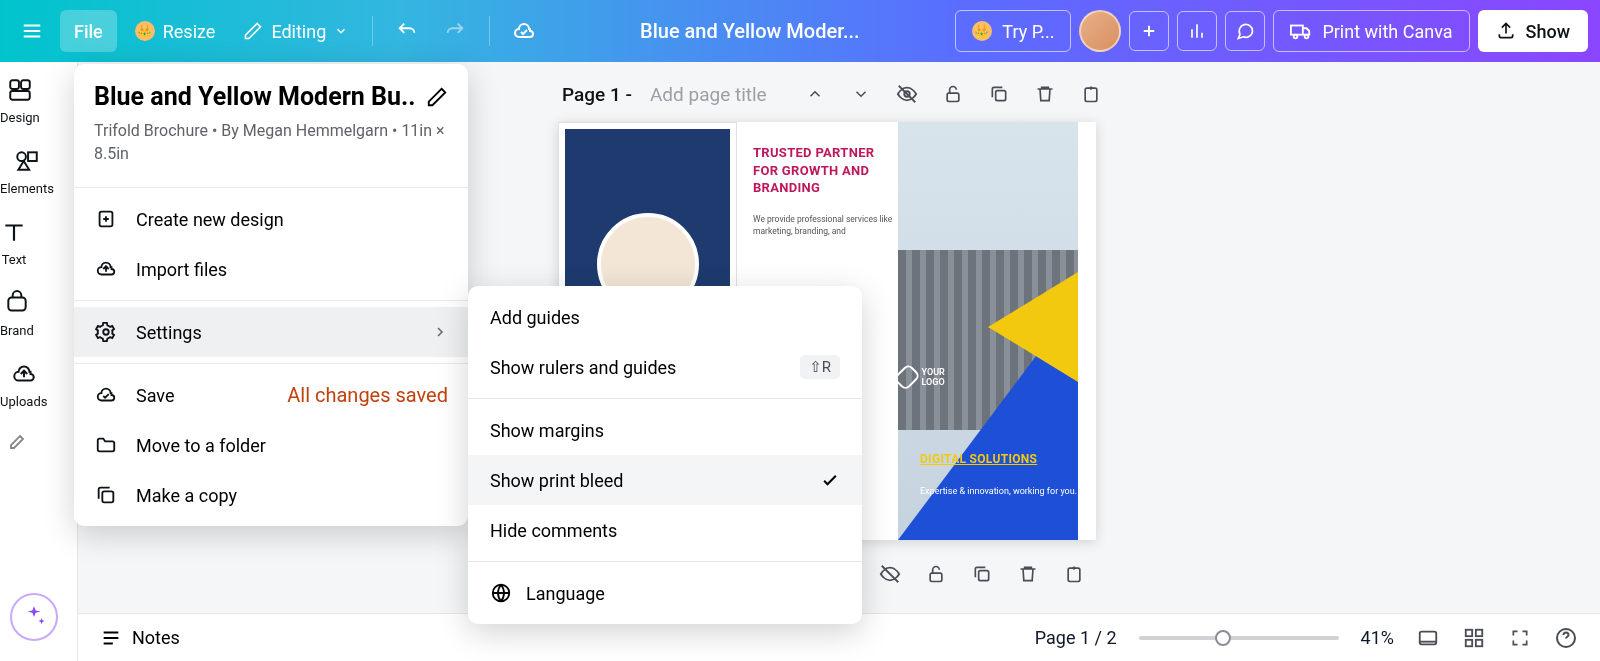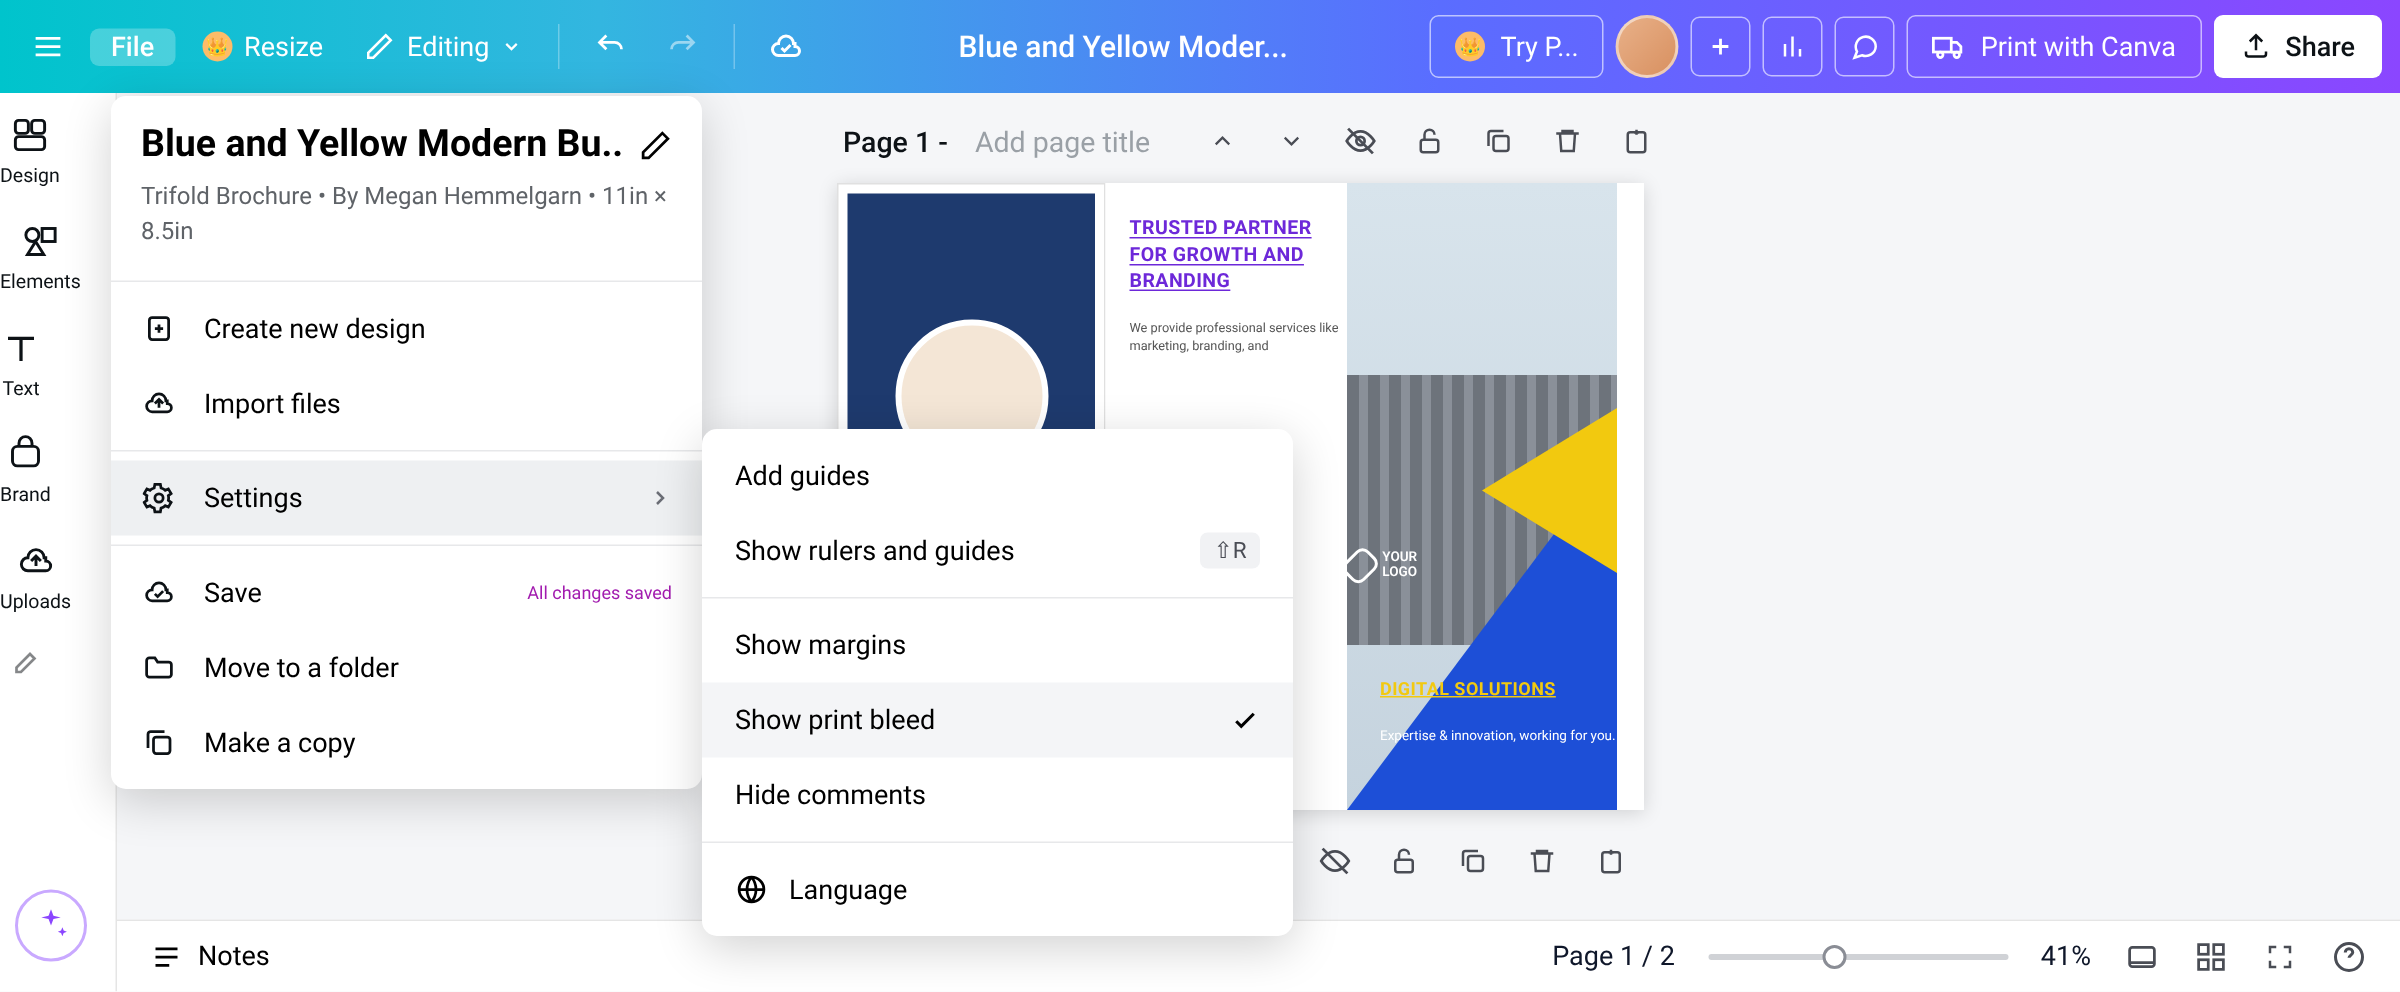--- a/index.html
+++ b/index.html
@@ -1,57 +1,57 @@
 <!DOCTYPE html>
 <html><head>
 <meta charset="utf-8">
 <style>
 *{box-sizing:border-box;margin:0;padding:0;font-family:-apple-system,BlinkMacSystemFont,"Segoe UI",Roboto,sans-serif}
 body{width:1600px;height:661px;overflow:hidden;background:#fff;position:relative}
 .topbar{height:62px;background:linear-gradient(90deg,#00c4cc 0%,#33b6e0 25%,#5a6dff 60%,#8b46ff 100%);display:flex;align-items:center;padding:0 12px;gap:8px;color:#fff}
 .icon-btn{width:40px;height:40px;border-radius:6px;display:flex;align-items:center;justify-content:center;cursor:pointer;color:#fff}
-.file-btn{height:25px;padding:0 14px;background:rgba(255,255,255,.25);border-radius:6px;display:flex;align-items:center;font-size:18px;font-weight:500;cursor:pointer}
+.file-btn{height:42px;padding:0 14px;background:rgba(255,255,255,.25);border-radius:6px;display:flex;align-items:center;font-size:18px;font-weight:500;cursor:pointer}
 .top-item{height:40px;padding:0 10px;display:flex;align-items:center;gap:8px;font-size:18px;cursor:pointer;border-radius:6px}
 .crown{width:20px;height:20px;background:#fdbc68;border-radius:50%;display:flex;align-items:center;justify-content:center;font-size:12px}
 .doc-title{flex:1;text-align:center;font-size:20px;font-weight:500;white-space:nowrap;overflow:hidden;text-overflow:ellipsis;padding:0 10px}
 .pill{height:42px;padding:0 16px;border:1.5px solid rgba(255,255,255,.6);border-radius:6px;display:flex;align-items:center;gap:10px;font-size:18px;cursor:pointer}
 .avatar{width:42px;height:42px;border-radius:50%;background:linear-gradient(135deg,#e8b088,#d89060);border:2px solid rgba(255,255,255,.5)}
 .share-btn{height:42px;padding:0 18px;background:#fff;color:#0d1216;border-radius:6px;display:flex;align-items:center;gap:10px;font-size:18px;font-weight:500;cursor:pointer}
 .left-rail{position:absolute;left:0;top:62px;width:78px;height:599px;background:#fff;border-right:1px solid #e5e5e5;display:flex;flex-direction:column;align-items:flex-start;padding-top:14px;gap:22px}
 .rail-item{display:flex;flex-direction:column;align-items:center;gap:6px;cursor:pointer;color:#0d1216;font-size:13px}
 .rail-icon{width:28px;height:28px;display:flex;align-items:center;justify-content:center}
 .magic{position:absolute;left:10px;bottom:20px;width:48px;height:48px;border-radius:50%;background:#fff;border:2px solid #c9a9ff;display:flex;align-items:center;justify-content:center;cursor:pointer}
 .file-menu{position:absolute;left:74px;top:64px;width:394px;background:#fff;border-radius:10px;box-shadow:0 8px 32px rgba(0,0,0,.18);padding:14px 0 6px;z-index:20}
 .fm-header{padding:4px 20px 16px}
 .fm-title-row{display:flex;align-items:center;gap:10px}
 .fm-title{font-size:25px;font-weight:700;flex:1;white-space:nowrap;overflow:hidden;text-overflow:ellipsis}
 .fm-sub{font-size:16px;color:#5f6368;margin-top:8px;line-height:1.45}
 .fm-item{height:50px;padding:0 20px;display:flex;align-items:center;gap:18px;font-size:18px;cursor:pointer}
 .fm-item.active{background:#eef0f2}
 .fm-sep{height:1px;background:#e7e8ea;margin:6px 0}
 .fm-icon{width:24px;height:24px;display:flex;align-items:center;justify-content:center;color:#0d1216}
-.fm-right{margin-left:auto;color:#a21caf;font-size:12px}
+.fm-right{margin-left:auto;color:#c2410c;font-size:20px}
 .chev{margin-left:auto;color:#6b6e76}
 .settings-menu{position:absolute;left:468px;top:286px;width:394px;background:#fff;border-radius:10px;box-shadow:0 8px 32px rgba(0,0,0,.18);padding:6px 0;z-index:30}
 .sm-item{height:50px;padding:0 22px;display:flex;align-items:center;font-size:18px;cursor:pointer;gap:14px}
 .sm-item.hover{background:#f4f5f7}
 .sm-short{margin-left:auto;background:#f1f2f4;border-radius:5px;padding:3px 9px;font-size:15px;color:#4a4d55}
 .canvas-area{position:absolute;left:78px;top:62px;right:0;height:560px;background:#f5f6f8}
 .page-header{position:absolute;left:484px;top:20px;display:flex;align-items:center;gap:18px;font-size:19px}
 .ph-label{color:#0d1216;font-weight:500}
 .ph-placeholder{color:#9aa0a6}
 .ph-icons{display:flex;gap:22px;margin-left:18px;color:#4a4d55}
 .ph-ic{width:24px;height:24px;cursor:pointer;display:flex;align-items:center;justify-content:center}
 .canvas{position:absolute;left:480px;top:60px;width:538px;height:418px;background:#fff;box-shadow:0 2px 12px rgba(0,0,0,.15)}
 .panel{position:absolute;top:0;bottom:0;width:179px}
 .p1{left:0;background:#fff;border:1px solid #e0e0e0}
 .p1::before{content:"";position:absolute;inset:6px;background:linear-gradient(180deg,#1e3a6e 0%,#1e3a6e 52%,#fff 52%)}
 .p1-circle{position:absolute;left:50%;top:90px;transform:translateX(-50%);width:102px;height:102px;border-radius:50%;background:#f4e6d6;border:4px solid #fff}
 .p2{left:179px;background:#fff;padding:22px 16px;font-size:9px;color:#333}
-.p2-h{font-size:13px;font-weight:700;color:#6d28d9;text-decoration:underline;text-underline-offset:2px;line-height:1.35;letter-spacing:.3px}
+.p2-h{font-size:13px;font-weight:700;color:#be185d;text-underline-offset:2px;line-height:1.35;letter-spacing:.3px}
 .p2-txt{margin-top:16px;font-size:8.5px;color:#555;line-height:1.45}
 .p3{left:340px;width:180px;overflow:hidden}
 .p3-sky{position:absolute;inset:0;background:linear-gradient(180deg,#d8e4ec,#c5d3de)}
 .p3-bld{position:absolute;bottom:110px;left:0;right:0;height:180px;background:repeating-linear-gradient(90deg,#6d737b 0 8px,#8a9099 8px 14px)}
 .p3-tri-blue{position:absolute;bottom:0;left:0;right:0;height:240px;background:#1d4fd7;clip-path:polygon(0 100%,100% 100%,100% 0)}
 .p3-tri-yel{position:absolute;right:0;top:150px;width:90px;height:110px;background:#f2c90f;clip-path:polygon(100% 0,100% 100%,0 50%)}
 .p3-logo{position:absolute;right:120px;top:244px;display:flex;align-items:center;gap:6px;color:#fff;font-size:9px;font-weight:600}
 .p3-logo-ic{width:22px;height:22px;border:2px solid #fff;border-radius:6px;transform:rotate(45deg)}
 .p3-h{position:absolute;left:22px;bottom:74px;color:#f2c90f;font-size:12px;font-weight:700;text-decoration:underline;letter-spacing:.3px}
 .p3-sub{position:absolute;left:22px;bottom:42px;color:#fff;font-size:9px;line-height:1.4}
@@ -133,21 +133,21 @@
         <path d="M14 9h4l3 3v4h-7"></path>
         <circle cx="6" cy="18" r="2"></circle>
         <circle cx="18" cy="18" r="2"></circle>
       </svg>
     <span>Print with Canva</span>
   </div>
   <div class="share-btn">
     <svg width="20" height="20" viewBox="0 0 24 24" fill="none" stroke="currentColor" stroke-width="2">
         <path d="M4 16v2a2 2 0 002 2h12a2 2 0 002-2v-2M12 3v12M7 8l5-5 5 5"></path>
       </svg>
-    <span>Share</span>
+    <span>Show</span>
   </div>
 </div>
 
 <div class="left-rail">
   <div class="rail-item">
       <div class="rail-icon">
         <svg width="26" height="26" viewBox="0 0 24 24" fill="none" stroke="currentColor" stroke-width="1.8">
           <rect x="3" y="3" width="8" height="8" rx="2"></rect>
           <rect x="13" y="3" width="8" height="8" rx="2"></rect>
           <rect x="3" y="13" width="18" height="8" rx="2"></rect>

